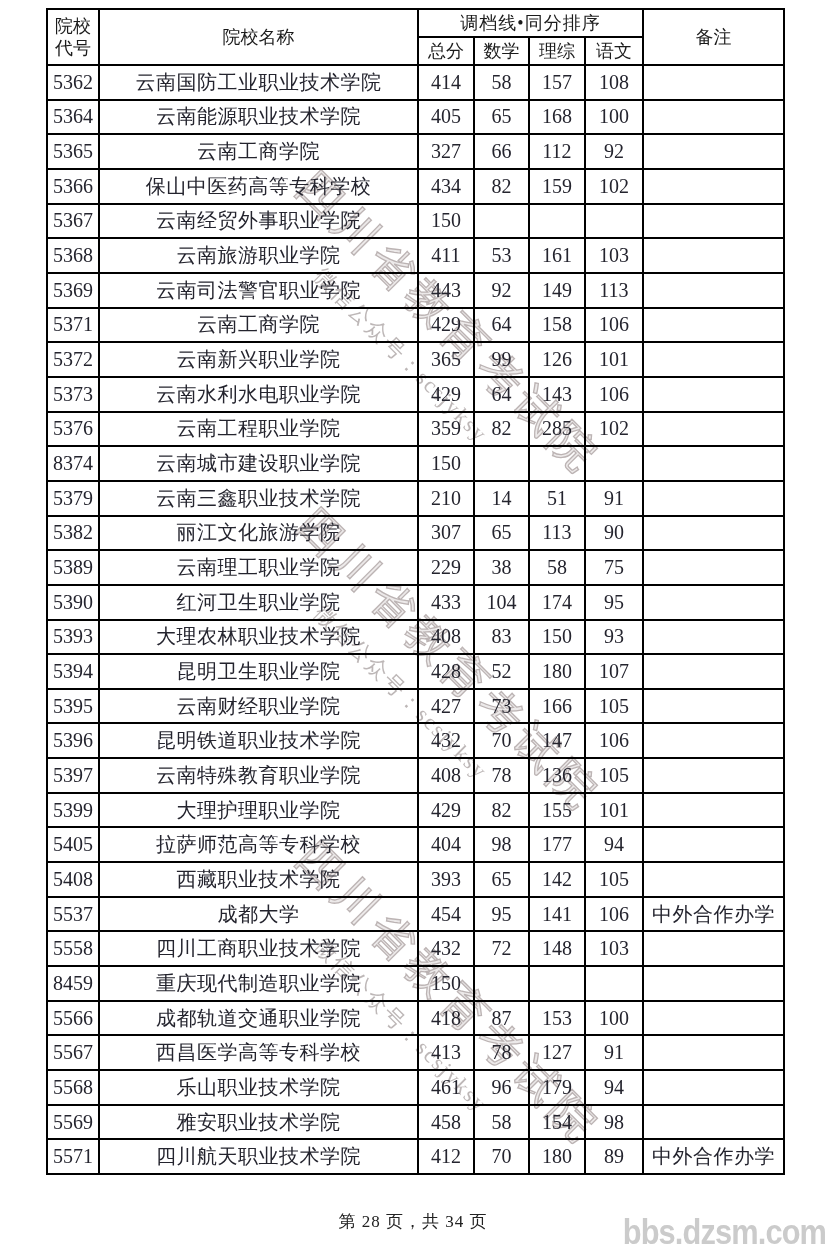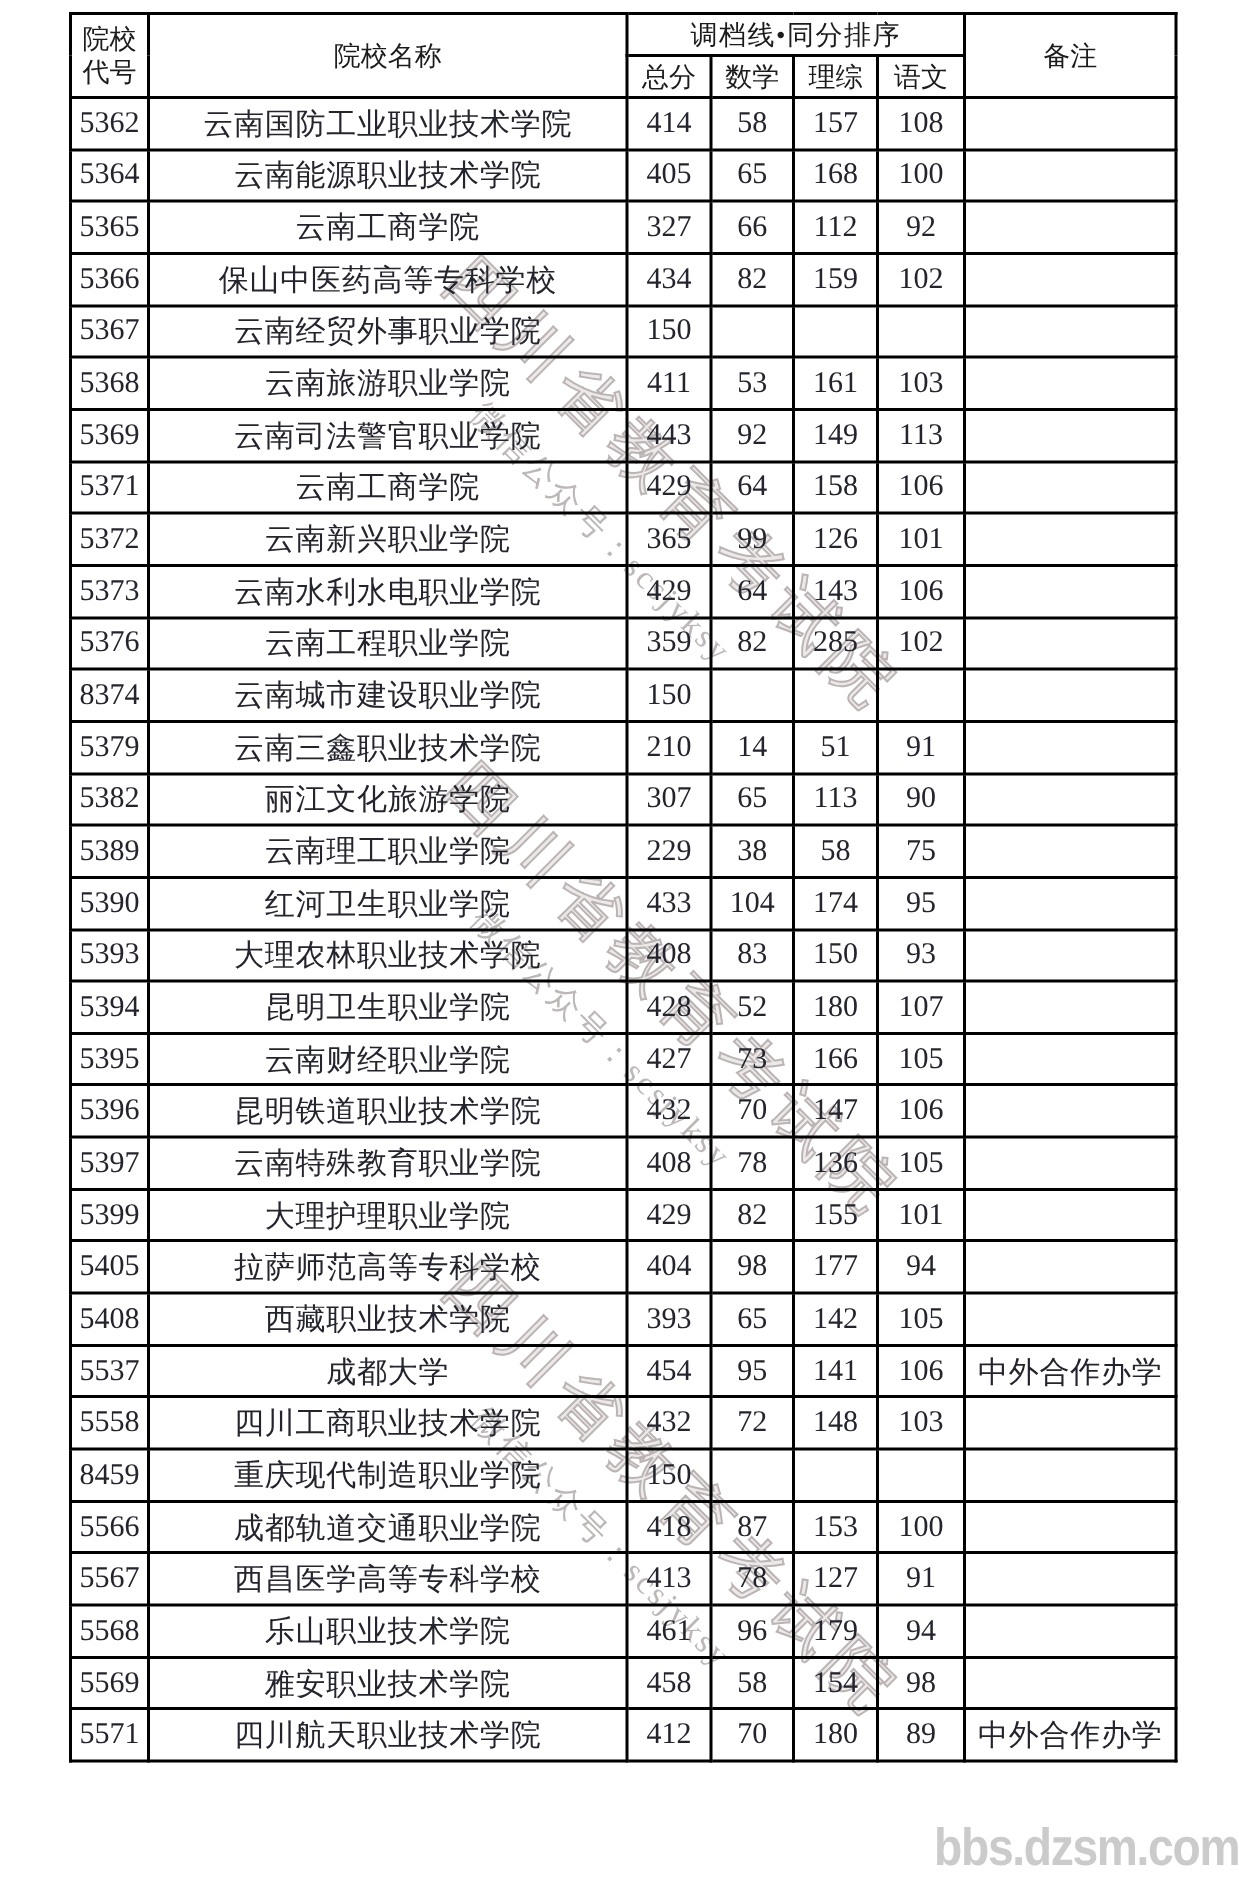--- a/index.html
+++ b/index.html
@@ -418,15 +418,16 @@
           <td class="c-name">四川航天职业技术学院</td>
           <td class="c-total">412</td>
           <td class="c-math">70</td>
           <td class="c-sci">180</td>
           <td class="c-chi">89</td>
           <td class="c-remark">中外合作办学</td>
         </tr>
       </tbody>
   </table>
 
+  <div class="footer">第 28 页，共 34 页</div>
   <div class="site-wm">bbs.dzsm.com</div>
 
 </div>
 
 </body></html>

